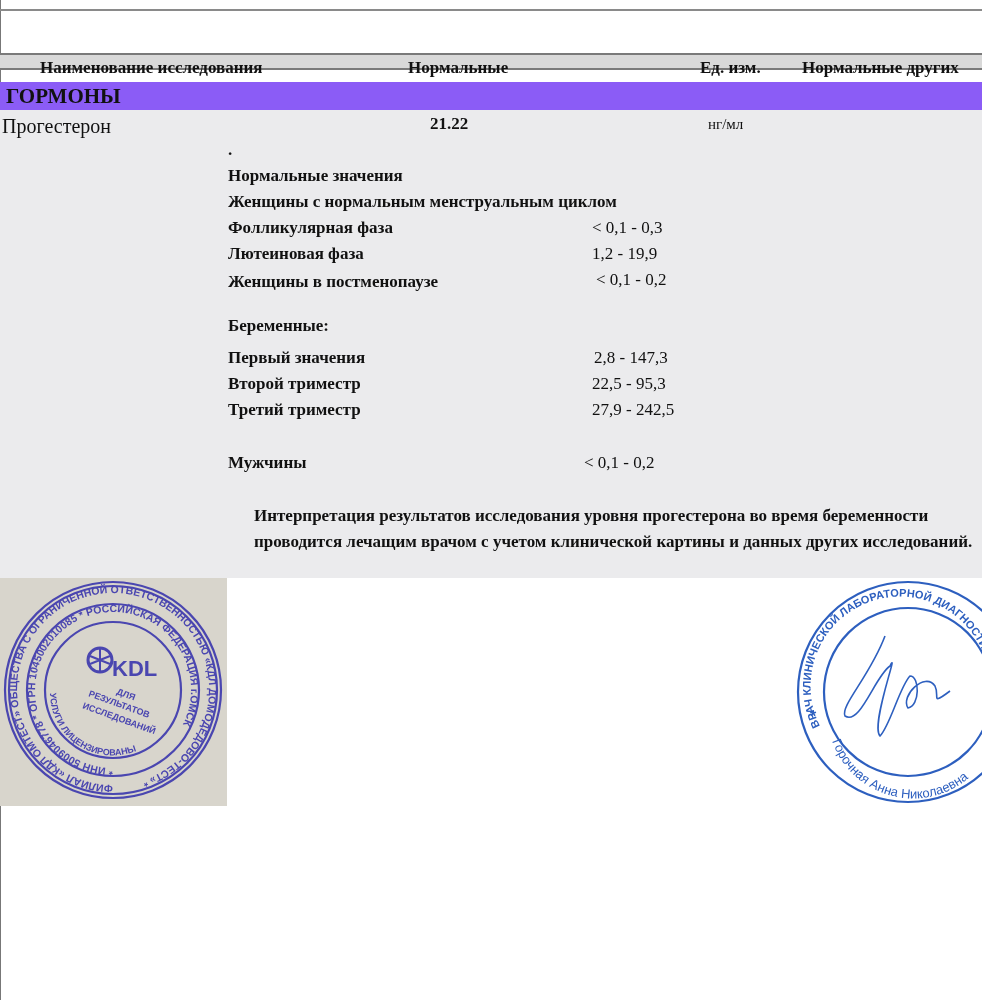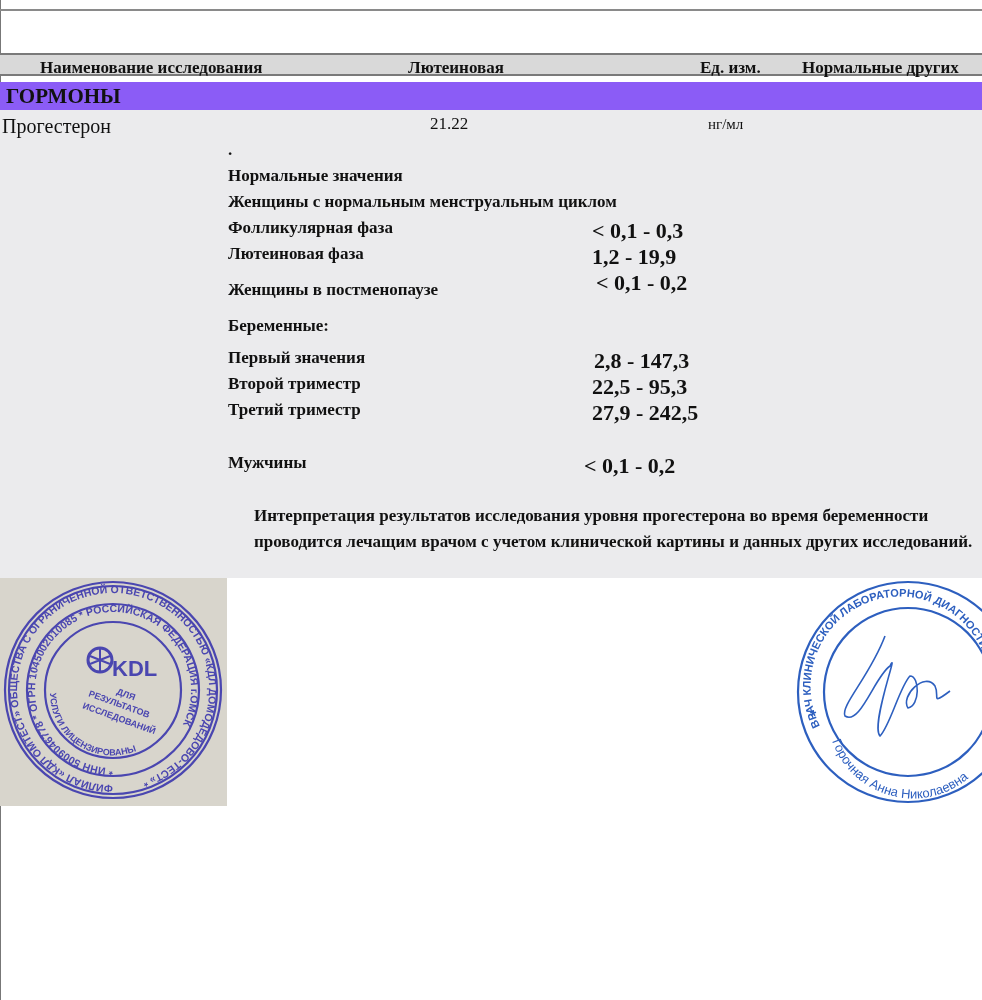--- a/index.html
+++ b/index.html
@@ -3,49 +3,49 @@
   <meta charset="utf-8">
   <style>
     html, body { margin: 0; padding: 0; }
     body {
       width: 982px; height: 1000px; background: #ffffff; position: relative; overflow: hidden;
       font-family: "Liberation Serif", "DejaVu Serif", serif; color: #111;
     }
     .left-edge { position: absolute; left: 0; top: 0; width: 1px; height: 1000px; background: #777; }
     .top-rule { position: absolute; left: 0; top: 9px; width: 982px; height: 2px; background: #8a8a8a; }
     .header-band {
-      position: absolute; left: 0; top: 53px; width: 982px; height: 23px;
+      position: absolute; left: 0; top: 53px; width: 982px; height: 17px;
       background: #d9d9d9; border-top: 2px solid #7a7a7a; border-bottom: 2px solid #7a7a7a;
       box-sizing: border-box; font-weight: bold; font-size: 17px;
     }
     .header-band span { position: absolute; top: 3px; white-space: nowrap; }
     .section-row { position: absolute; left: 0; top: 82px; width: 982px; height: 28px; background: #8b5cf6; }
     .section-title { position: absolute; left: 6px; top: 2px; font-size: 21px; font-weight: bold; }
     .gray-body { position: absolute; left: 0; top: 110px; width: 982px; height: 468px; background: #ebebed; }
     .test-name { position: absolute; left: 2px; top: 115px; font-size: 20px; }
-    .test-result { position: absolute; left: 430px; top: 114px; font-size: 17px; font-weight: normal; }
+    .test-result { position: absolute; left: 430px; top: 114px; font-size: 17px; font-weight: bold; }
     .test-unit { position: absolute; left: 708px; top: 116px; font-size: 15px; text-align: right; }
     .note { position: absolute; left: 228px; font-size: 17px; font-weight: bold; white-space: nowrap; }
-    .note-val { position: absolute; font-size: 22px; font-weight: bold; white-space: nowrap; }
+    .note-val { position: absolute; font-size: 17px; font-weight: normal; white-space: nowrap; }
     .interp { position: absolute; left: 228px; top: 503px; width: 740px; font-size: 17px; font-weight: bold; line-height: 26px; margin-left: 26px; }
     .stamp-left {
       position: absolute; left: 0; top: 578px; width: 227px; height: 228px;
       background: #d8d5cc;
     }
     .stamp-right { position: absolute; left: 790px; top: 576px; width: 192px; height: 232px; }
   </style>
 </head>
 <body>
 
 <div class="left-edge"></div>
 <div class="top-rule"></div>
 
 <div class="header-band">
   <span style="left:40px">Наименование исследования</span>
-  <span style="left:408px">Лютеиновая</span>
+  <span style="left:408px">Нормальные</span>
   <span style="left:700px">Ед. изм.</span>
   <span style="left:802px">Нормальные других</span>
 </div>
 
 <div class="section-row">
   <span class="section-title">ГОРМОНЫ</span>
 </div>
 
 <div class="gray-body"></div>
 
@@ -54,21 +54,21 @@
 <span class="test-unit">нг/мл</span>
 
 <span class="note" style="top:140px">.</span>
 <span class="note" style="top:166px">Нормальные значения</span>
 <span class="note" style="top:192px">Женщины с нормальным менструальным циклом</span>
 
 <span class="note" style="top:218px">Фолликулярная фаза</span>
 <span class="note-val" style="left:592px;top:218px">&lt; 0,1 - 0,3</span>
 <span class="note" style="top:244px">Лютеиновая фаза</span>
 <span class="note-val" style="left:592px;top:244px">1,2 - 19,9</span>
-<span class="note" style="top:280px">Женщины в постменопаузе</span>
+<span class="note" style="top:272px">Женщины в постменопаузе</span>
 <span class="note-val" style="left:596px;top:270px">&lt; 0,1 - 0,2</span>
 
 <span class="note" style="top:316px">Беременные:</span>
 <span class="note" style="top:348px">Первый значения</span>
 <span class="note-val" style="left:594px;top:348px">2,8 - 147,3</span>
 <span class="note" style="top:374px">Второй триместр</span>
 <span class="note-val" style="left:592px;top:374px">22,5 - 95,3</span>
 <span class="note" style="top:400px">Третий триместр</span>
 <span class="note-val" style="left:592px;top:400px">27,9 - 242,5</span>
 

